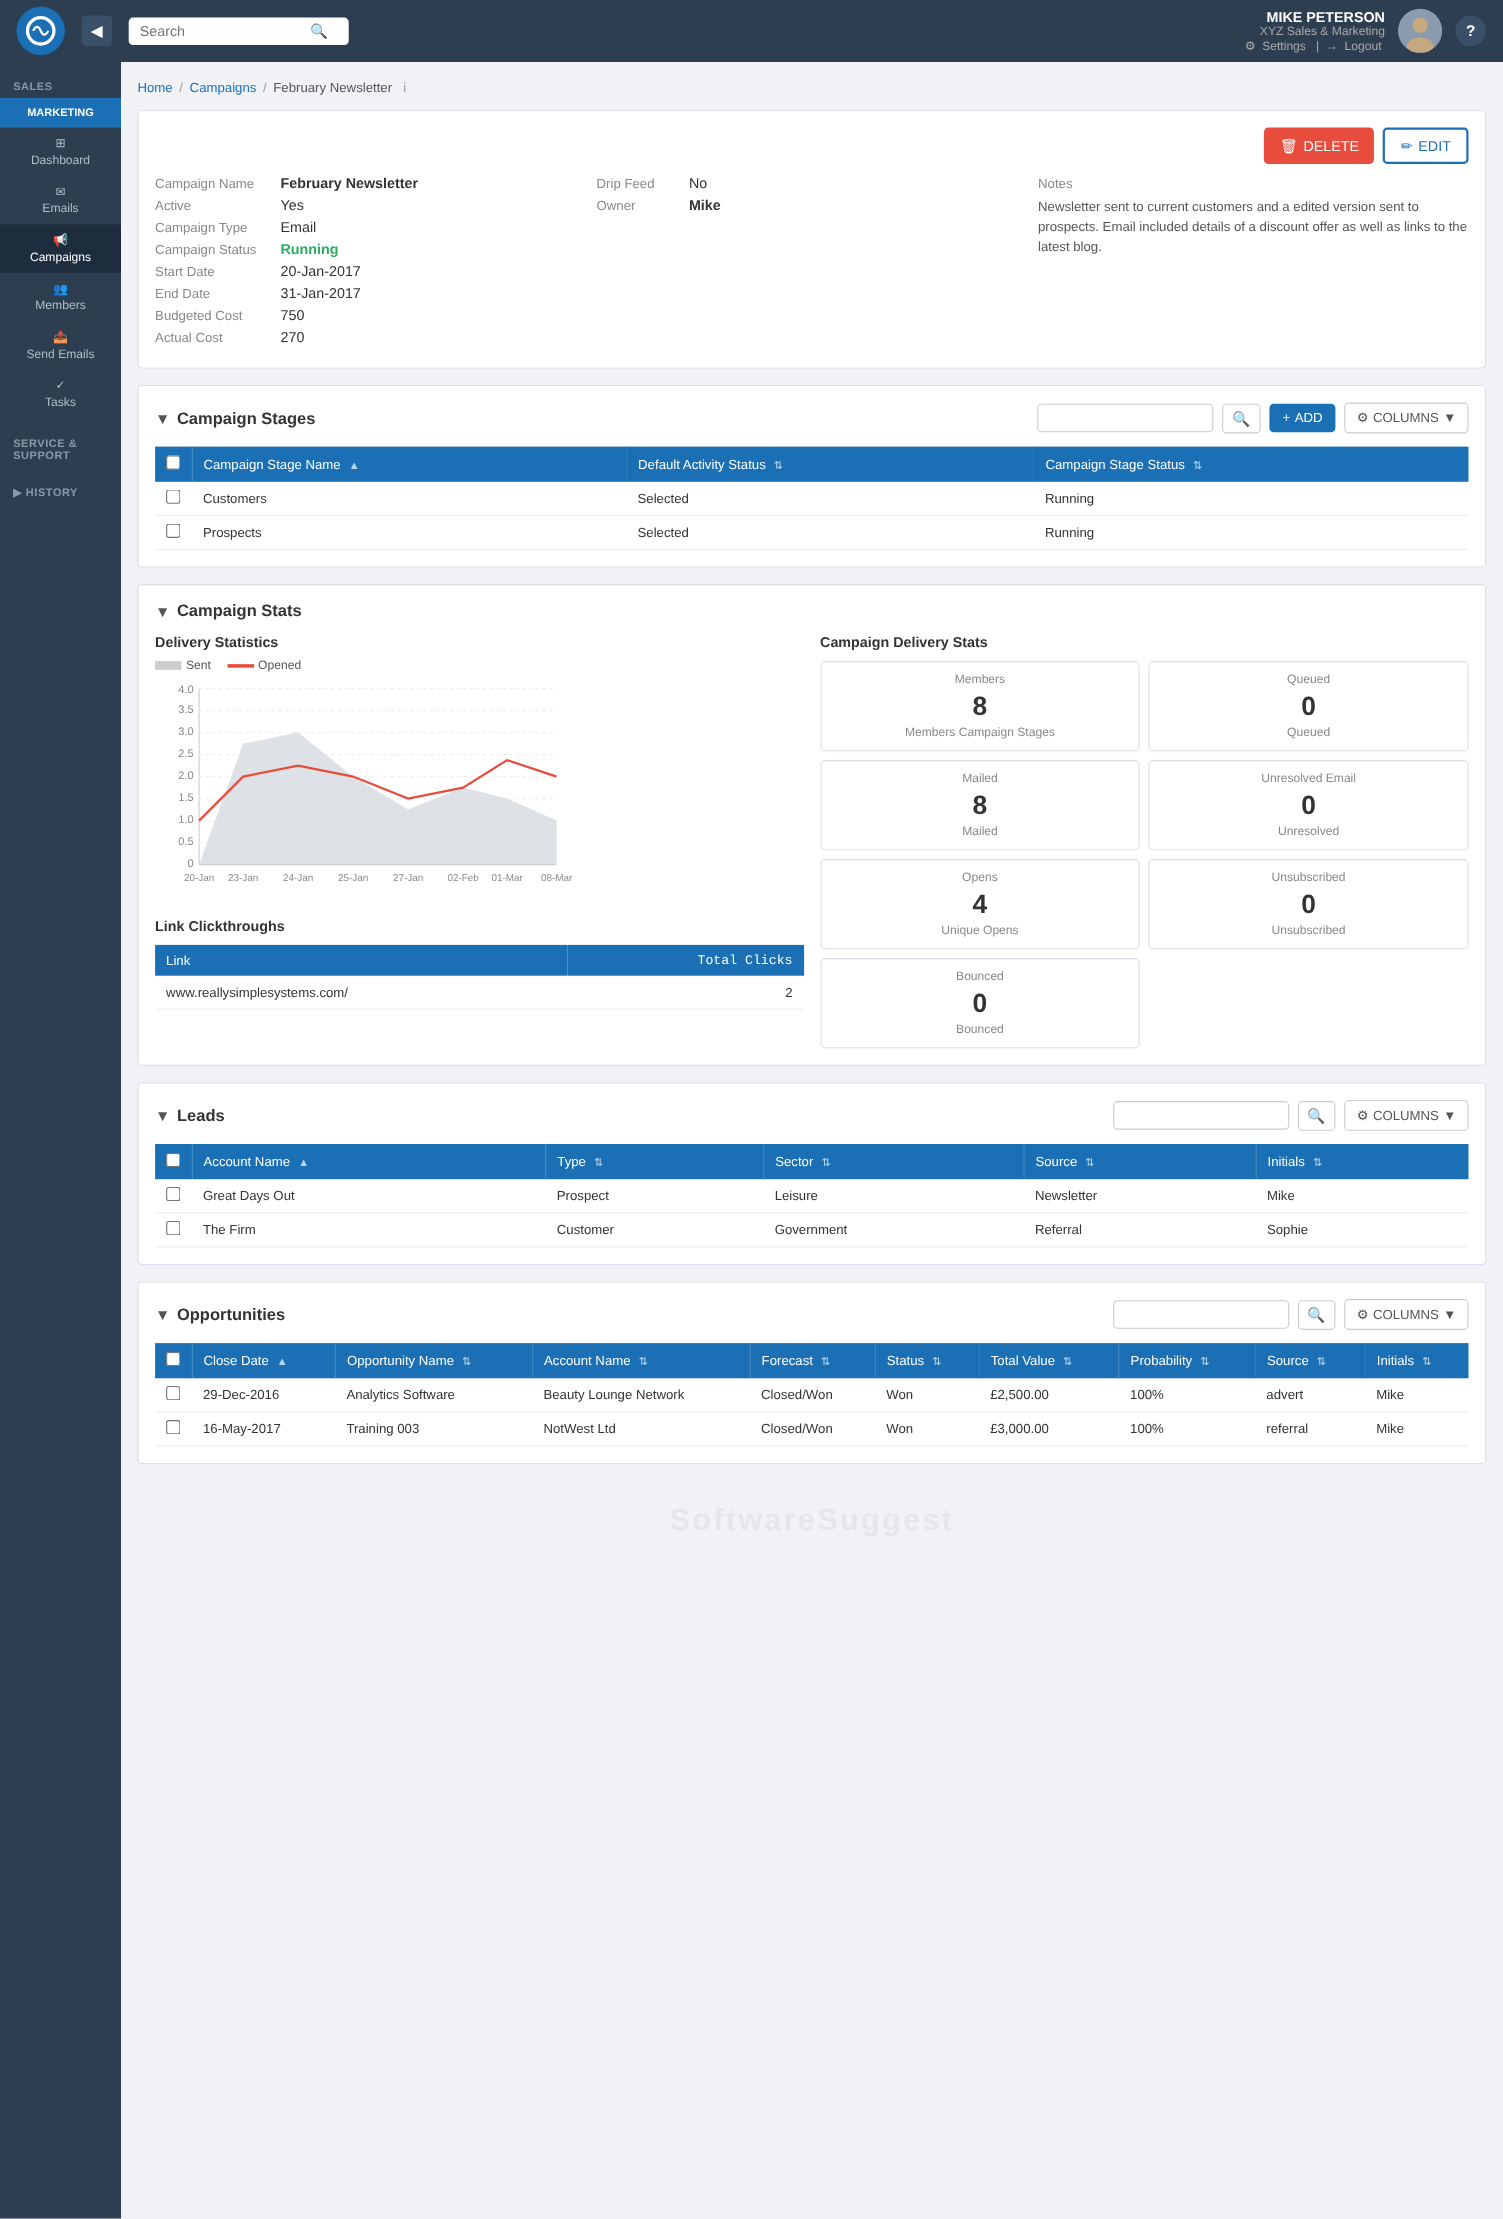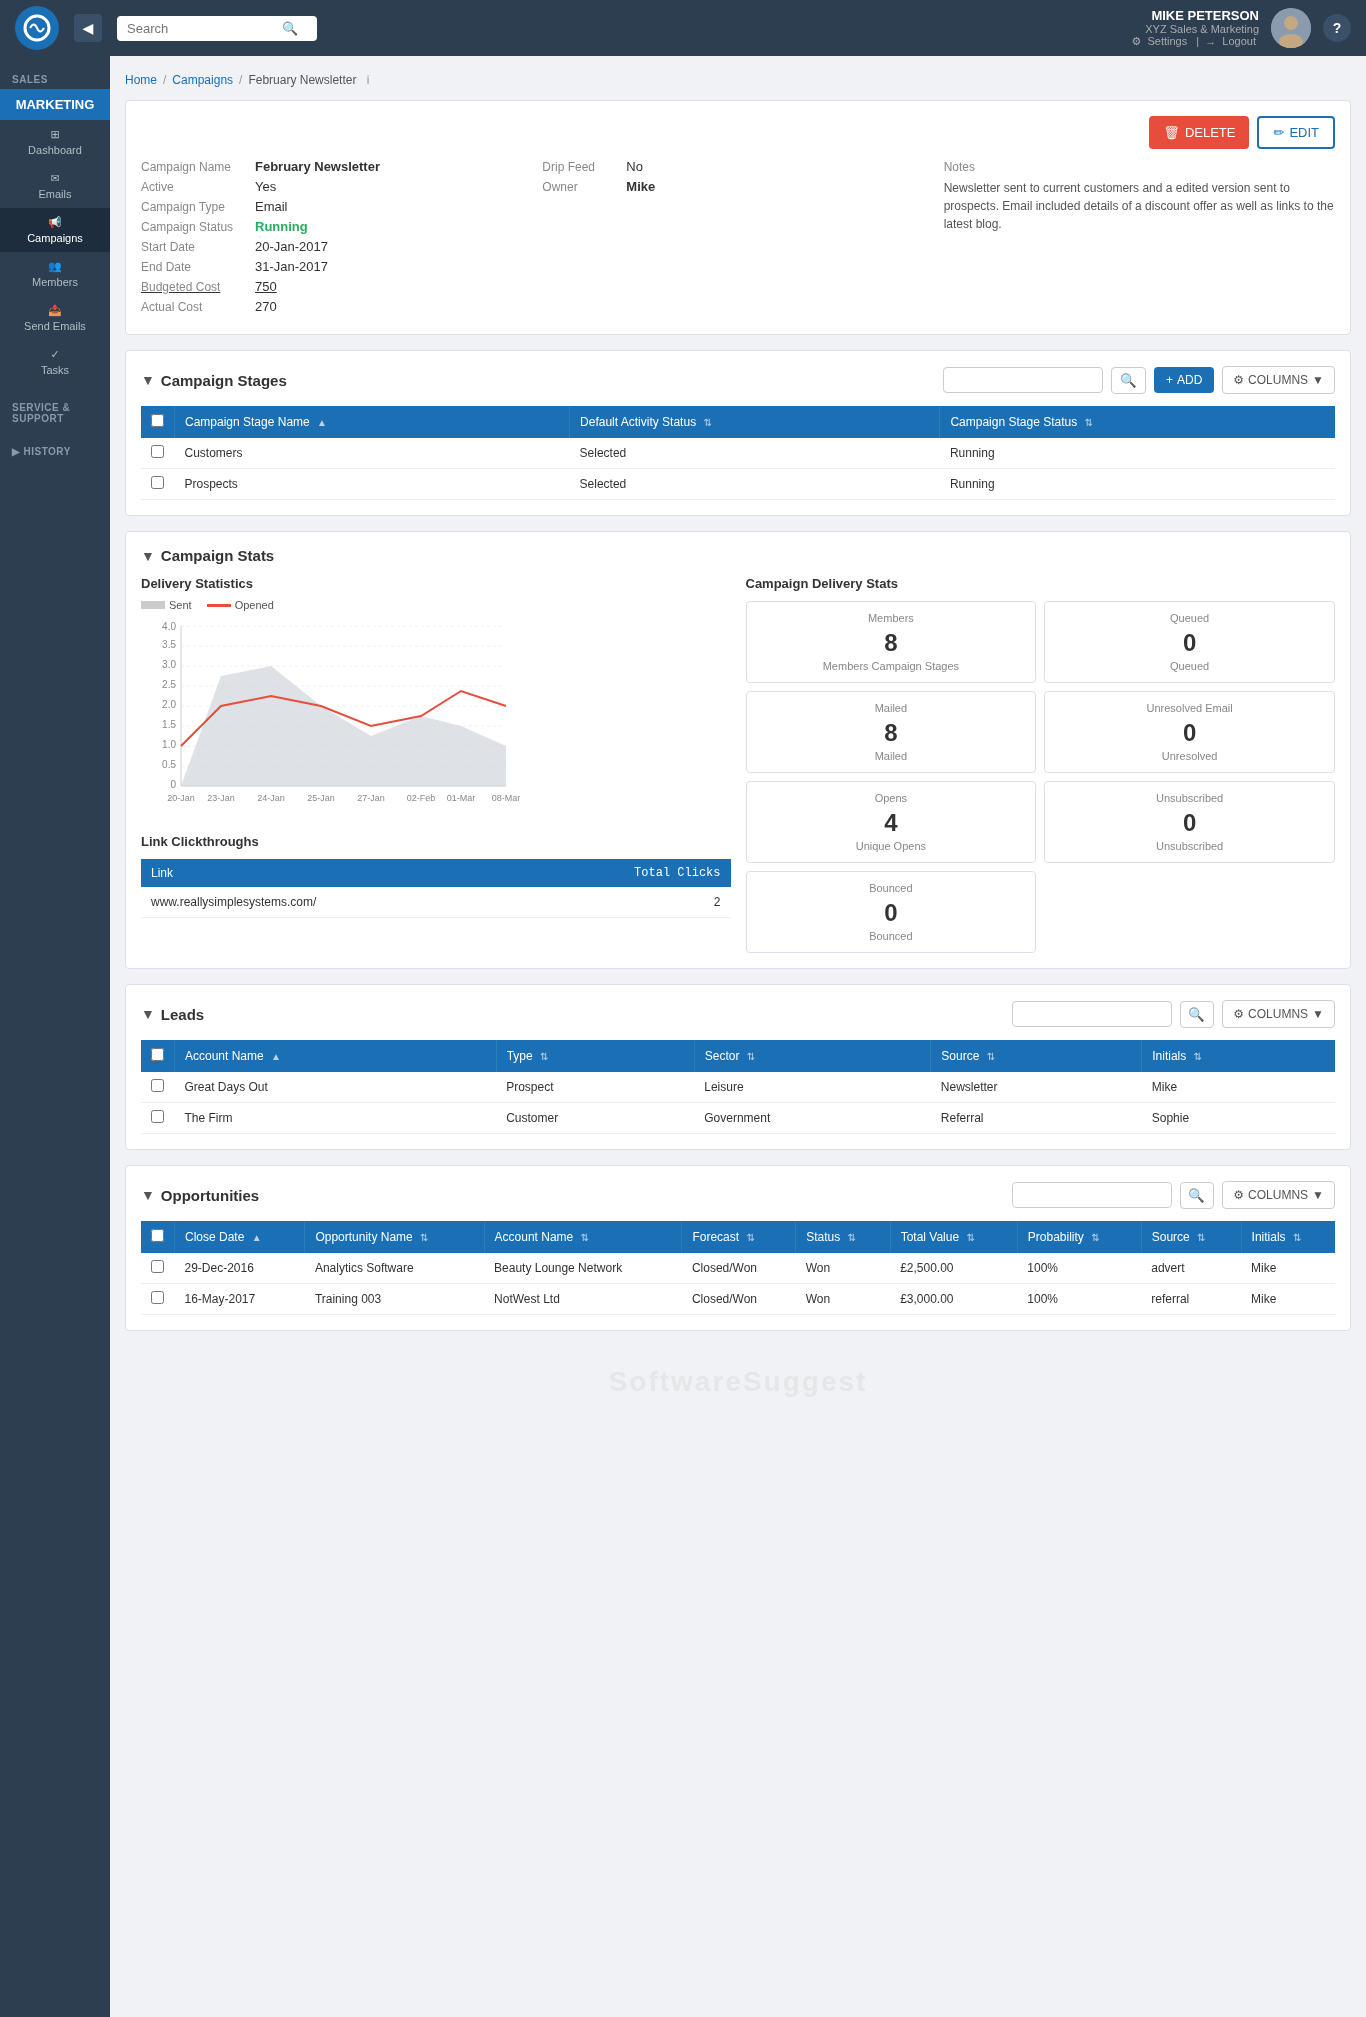--- a/index.html
+++ b/index.html
@@ -19,21 +19,21 @@
     .user-links a { color: #aaa; text-decoration: none; margin: 0 3px; }
     .avatar { width: 40px; height: 40px; border-radius: 50%; background: #8a9bb0; overflow: hidden; display: flex; align-items: center; justify-content: center; }
     .help-btn { background: #3a5068; border: none; color: #fff; width: 28px; height: 28px; border-radius: 50%; cursor: pointer; font-weight: bold; font-size: 14px; }
 
     
     .main-layout { display: flex; margin-top: 56px; }
     .sidebar { width: 110px; background: #2c3e50; min-height: calc(2017px - 56px); flex-shrink: 0; padding-top: 10px; }
     .sidebar-section { color: #8899aa; font-size: 10px; font-weight: bold; padding: 8px 12px 4px; letter-spacing: 0.5px; }
     .sidebar-item { display: flex; flex-direction: column; align-items: center; padding: 8px 6px; cursor: pointer; color: #b0bec5; font-size: 11px; gap: 3px; }
     .sidebar-item:hover, .sidebar-item.active { background: #1e2d3d; color: #fff; }
-    .sidebar-item.marketing-header { background: #1a6fb5; color: #fff; font-size: 13px; font-weight: bold; padding: 8px 18px; text-align: center; }
+    .sidebar-item.marketing-header { background: #1a6fb5; color: #fff; font-size: 10px; font-weight: bold; padding: 8px 18px; text-align: center; }
 
     
     .content { flex: 1; padding: 15px; background: #f0f2f5; }
     .breadcrumb { display: flex; align-items: center; gap: 6px; font-size: 12px; color: #555; margin-bottom: 12px; }
     .breadcrumb a { color: #1a6fb5; text-decoration: none; }
     .breadcrumb-sep { color: #999; }
 
     
     .panel { background: #fff; border: 1px solid #dde; border-radius: 4px; margin-bottom: 15px; padding: 15px; }
     .panel-actions { display: flex; justify-content: flex-end; gap: 8px; margin-bottom: 10px; }
@@ -212,21 +212,21 @@
               <span style="color:#27ae60;font-weight:bold;">Running</span>
             </div>
             <div style="display:flex; gap:4px; align-items:baseline; margin-bottom:5px;">
               <span style="color:#888;font-size:12px;min-width:110px;">Start Date</span>
               <span>20-Jan-2017</span>
             </div>
             <div style="display:flex; gap:4px; align-items:baseline; margin-bottom:5px;">
               <span style="color:#888;font-size:12px;min-width:110px;">End Date</span>
               <span>31-Jan-2017</span>
             </div>
-            <div style="display:flex; gap:4px; align-items:baseline; margin-bottom:5px;text-decoration:underline;">
+            <div style="display:flex; gap:4px; align-items:baseline; margin-bottom:5px;">
               <span style="color:#888;font-size:12px;min-width:110px;">Budgeted Cost</span>
               <span>750</span>
             </div>
             <div style="display:flex; gap:4px; align-items:baseline; margin-bottom:5px;">
               <span style="color:#888;font-size:12px;min-width:110px;">Actual Cost</span>
               <span>270</span>
             </div>
           </div>
           <div>
             <div style="display:flex; gap:4px; align-items:baseline; margin-bottom:5px;">

